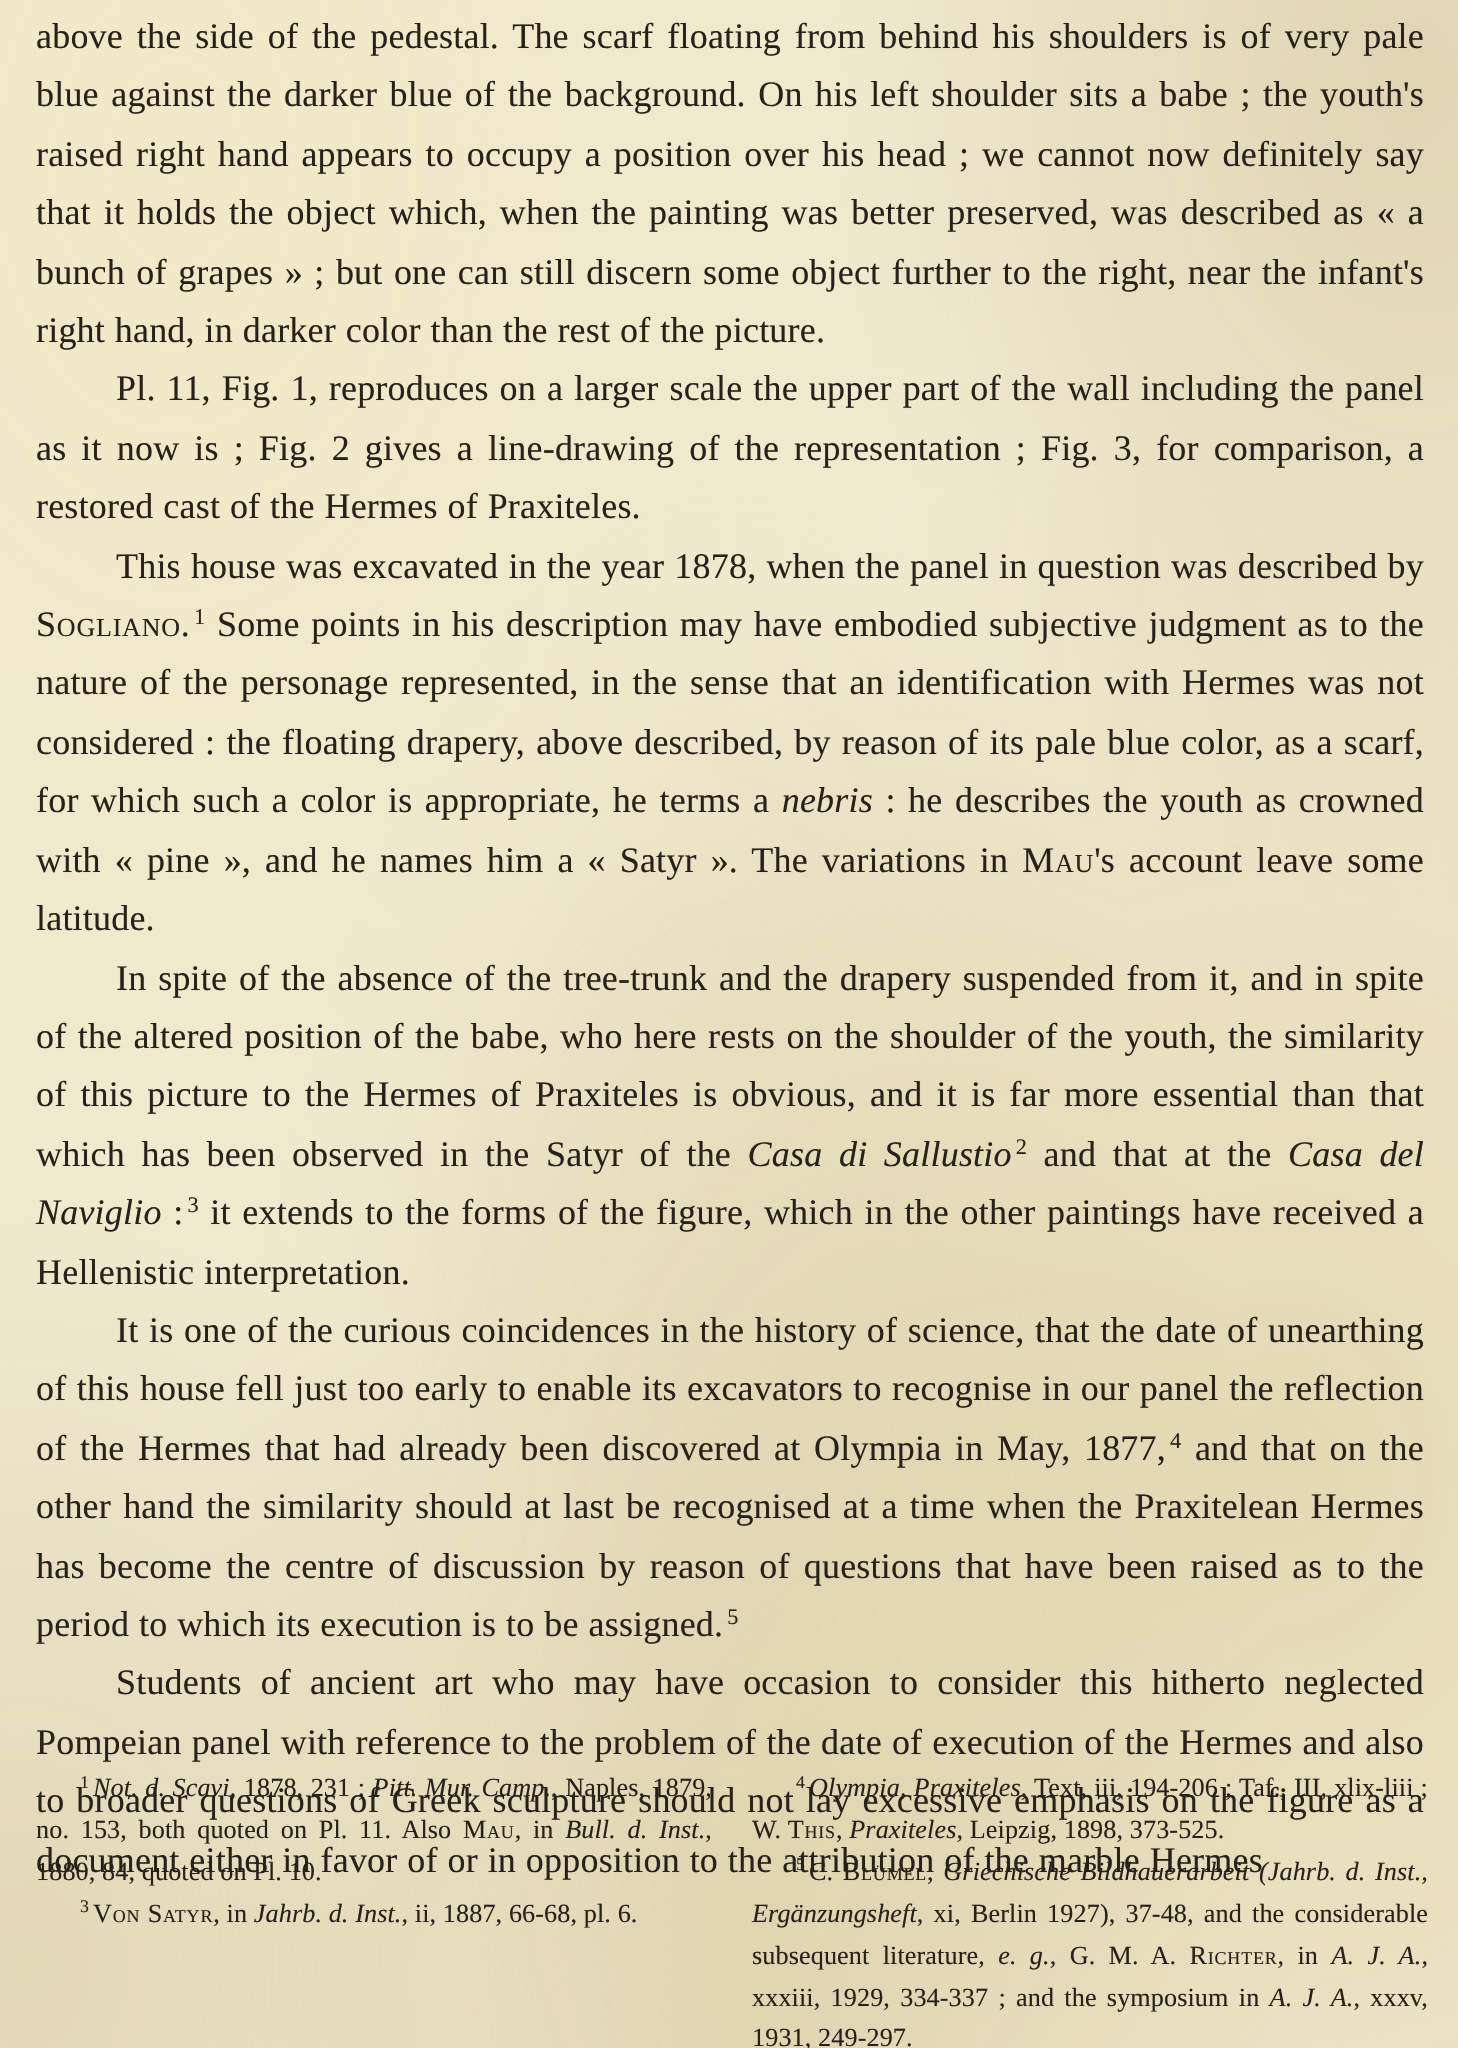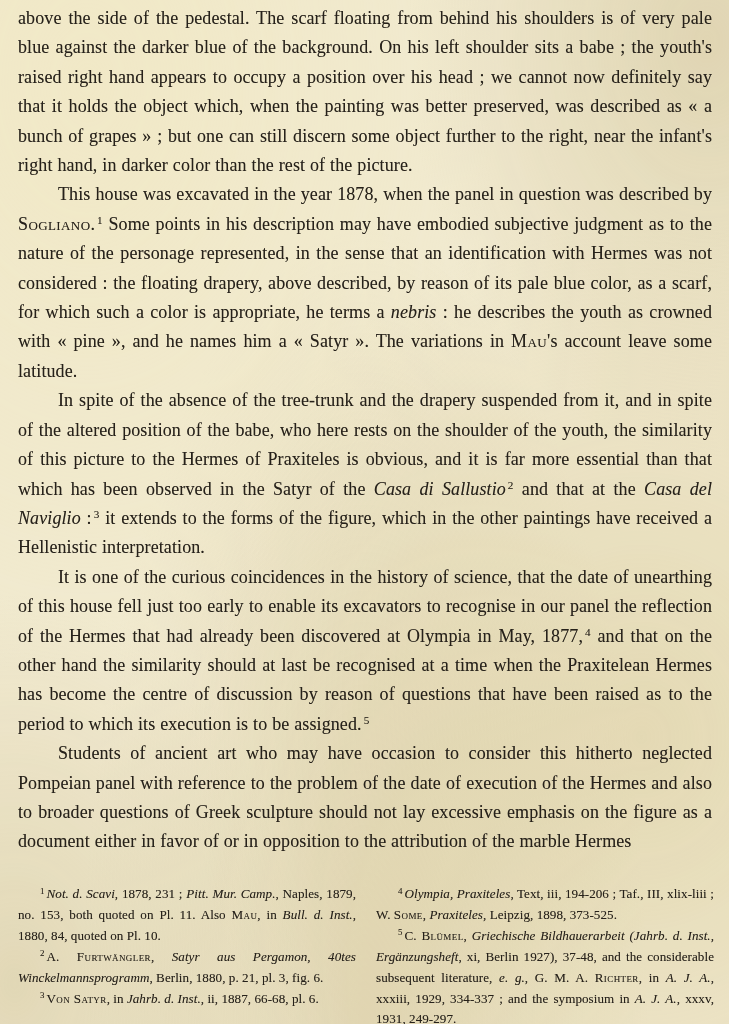--- a/index.html
+++ b/index.html
@@ -97,31 +97,31 @@
 </style>
 </head>
 <body style="background: rgb(241, 234, 208); color: rgb(38, 33, 26);">
 
 <div id="page">
 
   <div id="paper-texture"></div>
 
   <div id="body-text">
       <p class="para noindent"><span>above the side of the pedestal.   The scarf floating from behind his shoulders is of very pale blue against the darker blue of the background.   On his left shoulder sits a babe ; the youth's raised right hand appears to occupy a position over his head ; we cannot now definitely say that it holds the object which, when the painting was better preserved, was described as « a bunch of grapes » ; but one can still discern some object further to the right, near the infant's right hand, in darker color than the rest of the picture.</span></p>
+      <p class="para"><span>Pl. 11, Fig. 1, reproduces on a larger scale the upper part of the wall including the panel as it now is ; Fig. 2 gives a line-drawing of the representation ; Fig. 3, for comparison, a restored cast of the Hermes of Praxiteles.</span></p>
       <p class="para"><span>This house was excavated in the year 1878, when the panel in question was described by </span><span class="sc">Sogliano</span><span>.</span><sup class="fn">1</sup><span>   Some points in his description may have embodied subjective judgment as to the nature of the personage represented, in the sense that an identification with Hermes was not considered : the floating drapery, above described, by reason of its pale blue color, as a scarf, for which such a color is appropriate, he terms a </span><em class="it">nebris</em><span> : he describes the youth as crowned with « pine », and he names him a « Satyr ».   The variations in </span><span class="sc">Mau</span><span>'s account leave some latitude.</span></p>
       <p class="para"><span>In spite of the absence of the tree-trunk and the drapery suspended from it, and in spite of the altered position of the babe, who here rests on the shoulder of the youth, the similarity of this picture to the Hermes of Praxiteles is obvious, and it is far more essential than that which has been observed in the Satyr of the </span><em class="it">Casa di Sallustio</em><sup class="fn">2</sup><span> and that at the </span><em class="it">Casa del Naviglio</em><span> :</span><sup class="fn">3</sup><span> it extends to the forms of the figure, which in the other paintings have received a Hellenistic interpretation.</span></p>
       <p class="para"><span>It is one of the curious coincidences in the history of science, that the date of unearthing of this house fell just too early to enable its excavators to recognise in our panel the reflection of the Hermes that had already been discovered at Olympia in May, 1877,</span><sup class="fn">4</sup><span> and that on the other hand the similarity should at last be recognised at a time when the Praxitelean Hermes has become the centre of discussion by reason of questions that have been raised as to the period to which its execution is to be assigned.</span><sup class="fn">5</sup></p>
       <p class="para"><span>Students of ancient art who may have occasion to consider this hitherto neglected Pompeian panel with reference to the problem of the date of execution of the Hermes and also to broader questions of Greek sculpture should not lay excessive emphasis on the figure as a document either in favor of or in opposition to the attribution of the marble Hermes</span></p>
     </div>
 
   <div id="footnotes">
     <div class="fn-col">
         <p class="fnote"><sup class="marker">1</sup><em class="it">Not. d. Scavi</em><span>, 1878, 231 ; </span><em class="it">Pitt. Mur. Camp.</em><span>, Naples, 1879, no. 153, both quoted on Pl. 11.   Also </span><span class="sc">Mau</span><span>, in </span><em class="it">Bull. d. Inst.</em><span>, 1880, 84, quoted on Pl. 10.</span></p>
-        <p class="fnote"><sup class="marker">2</sup><span>A. </span><span class="sc">Furtwängler</span><span>, </span><em class="it">Satyr aus Pergamon, 40tes Winckelmannsprogramm</em><span>, Berlin, 1880, p. 21, pl. 3, fig. 6.</span></p>
         <p class="fnote"><sup class="marker">3</sup><span class="sc">Von Satyr</span><span>, in </span><em class="it">Jahrb. d. Inst.</em><span>, ii, 1887, 66-68, pl. 6.</span></p>
       </div>
     <div class="fn-col">
-        <p class="fnote"><sup class="marker">4</sup><em class="it">Olympia, Praxiteles</em><span>, Text, iii, 194-206 ; Taf., III, xlix-liii ; W. </span><span class="sc">Some</span><span>, </span><em class="it">Praxiteles</em><span>, Leipzig, 1898, 373-525.</span></p>
+        <p class="fnote"><sup class="marker">4</sup><em class="it">Olympia, Praxiteles</em><span>, Text, iii, 194-206 ; Taf., III, xlix-liii ; W. </span><span class="sc">This</span><span>, </span><em class="it">Praxiteles</em><span>, Leipzig, 1898, 373-525.</span></p>
         <p class="fnote"><sup class="marker">5</sup><span>C. </span><span class="sc">Blümel</span><span>, </span><em class="it">Griechische Bildhauerarbeit (Jahrb. d. Inst., Ergänzungsheft</em><span>, xi, Berlin 1927), 37-48, and the considerable subsequent literature, </span><em class="it">e. g.</em><span>, G. M. A. </span><span class="sc">Richter</span><span>, in </span><em class="it">A. J. A.</em><span>, xxxiii, 1929, 334-337 ; and the symposium in </span><em class="it">A. J. A.</em><span>, xxxv, 1931, 249-297.</span></p>
       </div>
   </div>
 
 </div>
 
 </body></html>

